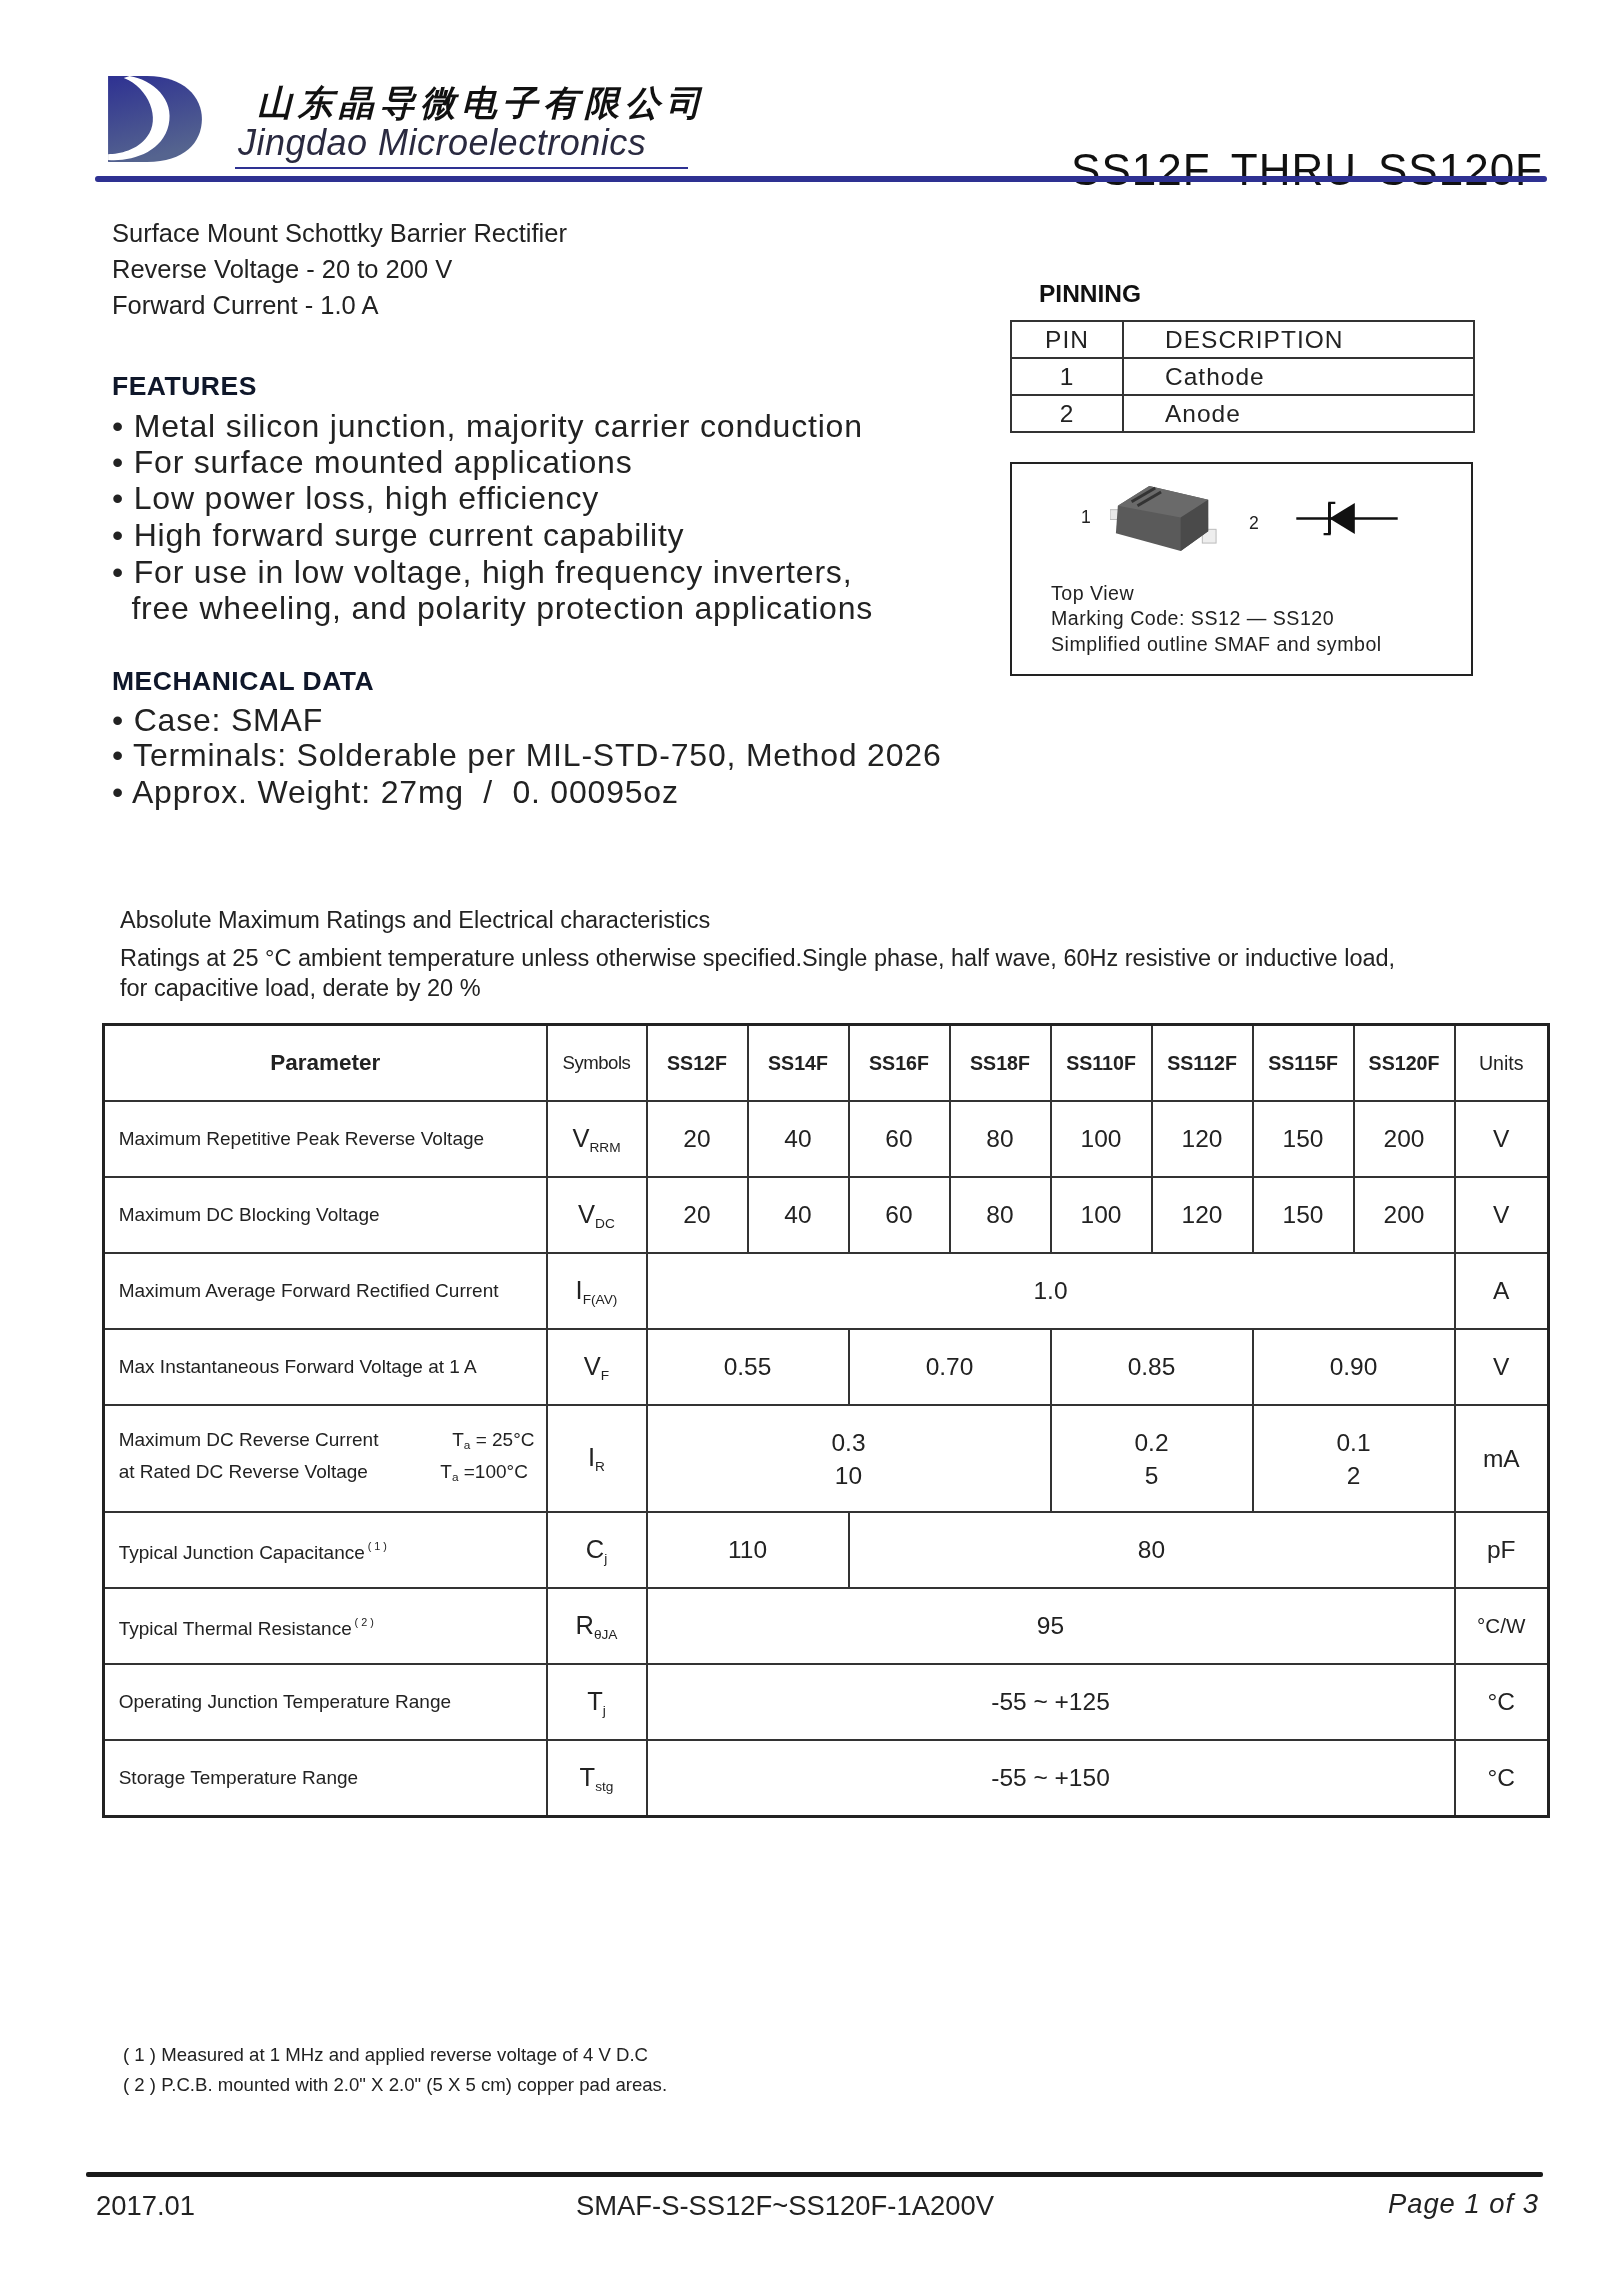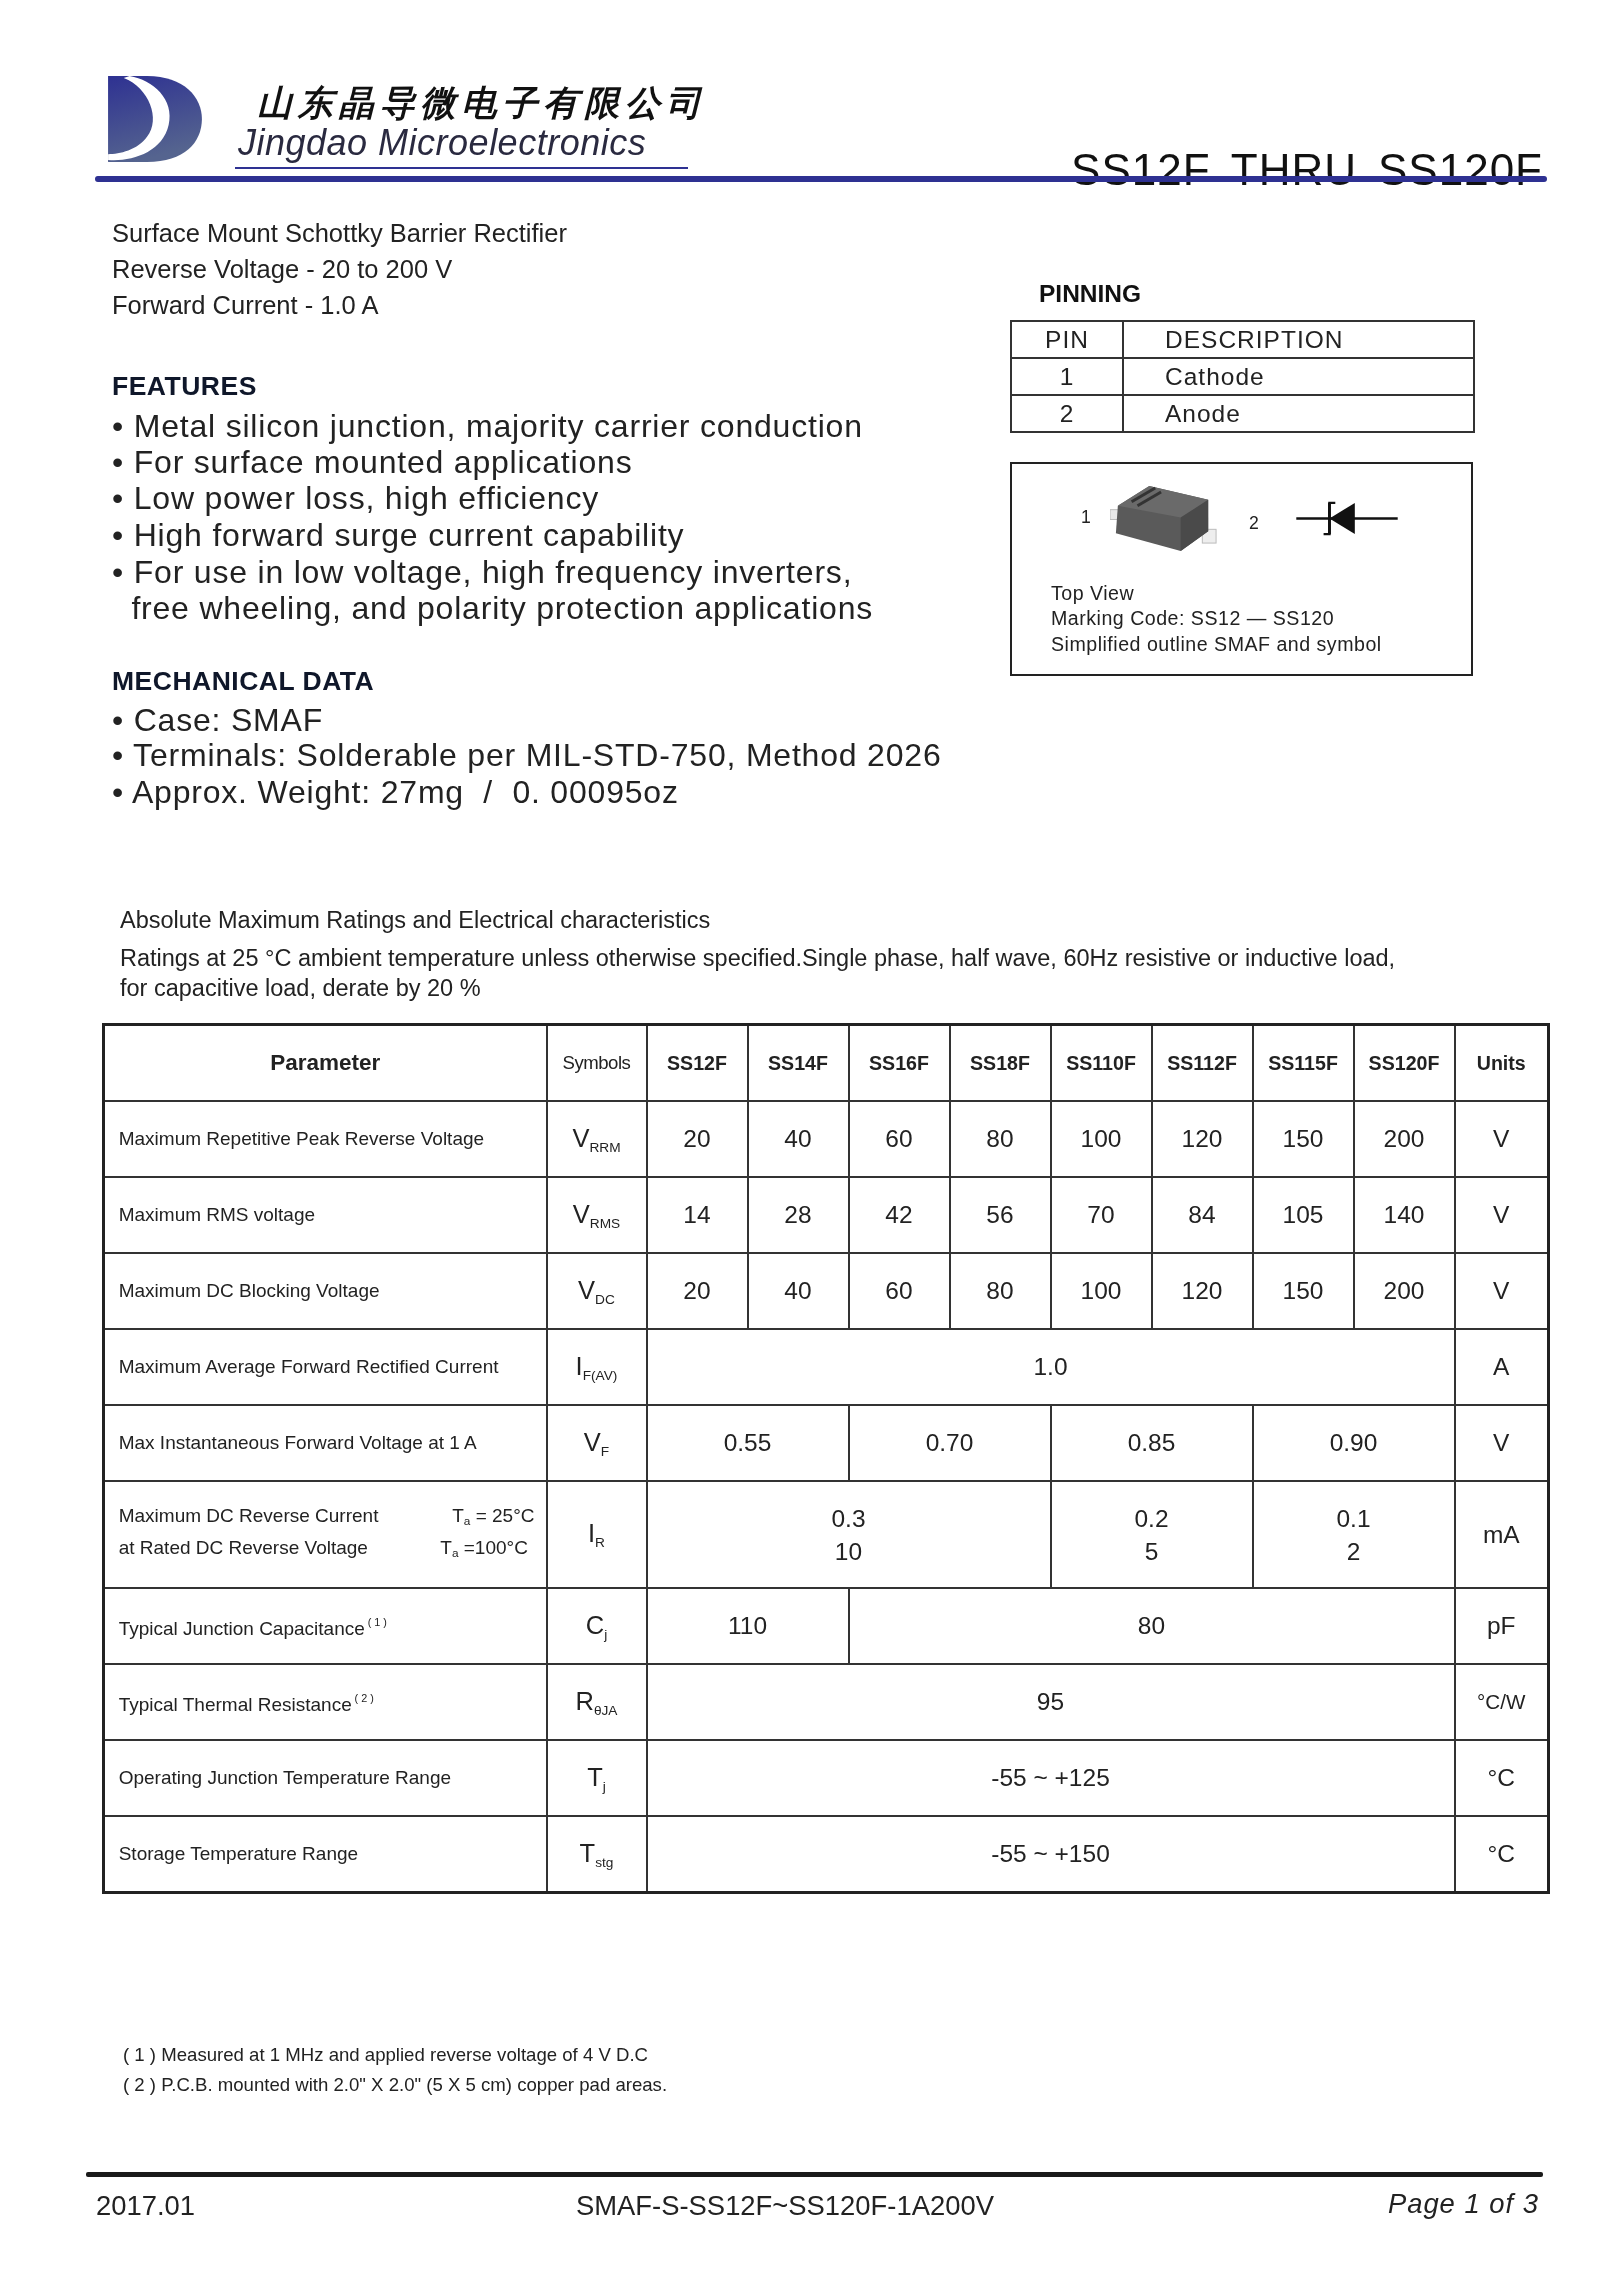--- a/index.html
+++ b/index.html
@@ -38,21 +38,21 @@
   .ratings-note { left: 120px; font-size: 23.5px; color: #222; white-space: nowrap; }
 
   
   .spec { position: absolute; left: 102px; top: 1023px; width: 1444px; border-collapse: collapse;
           border: 3.9px solid #222; table-layout: fixed; }
   .spec td { border: 2px solid #333; text-align: center; vertical-align: middle; padding: 0;
              font-size: 24.5px; color: #222; }
   .spec tr.hdr td { height: 74px; font-size: 19.6px; font-weight: bold; }
   .spec tr.hdr td.param-h { font-size: 22.5px; }
   .spec tr.hdr td.sym-h { font-size: 18.6px; font-weight: normal; letter-spacing: -0.5px; }
-  .spec tr.hdr td.units-h { font-weight: bold; }
+  .spec tr.hdr td.units-h { font-weight: normal; }
   .spec tr.r td { height: 74px; }
   .spec tr.r3 td { height: 105px; }
   .spec td.param { text-align: left; padding-left: 13.7px; font-size: 19px; line-height: 26.5px; }
   .spec td.sym { font-size: 25.5px; }
   .spec td.sym sub { font-size: 13.7px; vertical-align: -4.9px; }
   .ir-cond { display: inline-block; margin-left: 15.7px; }
   .ir-cond sub { font-size: 11.8px; vertical-align: -2.9px; }
   .param sup { font-size: 10.8px; vertical-align: 8.8px; margin-left: 2.9px; }
   .two-line { line-height: 33px; }
 
@@ -185,33 +185,20 @@
     <td>40</td>
     <td>60</td>
     <td>80</td>
     <td>100</td>
     <td>120</td>
     <td>150</td>
     <td>200</td>
     <td>V</td>
   </tr>
 
-  <tr class="r">
-    <td class="param">Maximum RMS voltage</td>
-    <td class="sym"><span>V</span><sub>RMS</sub></td>
-    <td>14</td>
-    <td>28</td>
-    <td>42</td>
-    <td>56</td>
-    <td>70</td>
-    <td>84</td>
-    <td>105</td>
-    <td>140</td>
-    <td>V</td>
-  </tr>
 
   <tr class="r">
     <td class="param">Maximum DC Blocking Voltage</td>
     <td class="sym"><span>V</span><sub>DC</sub></td>
     <td>20</td>
     <td>40</td>
     <td>60</td>
     <td>80</td>
     <td>100</td>
     <td>120</td>

